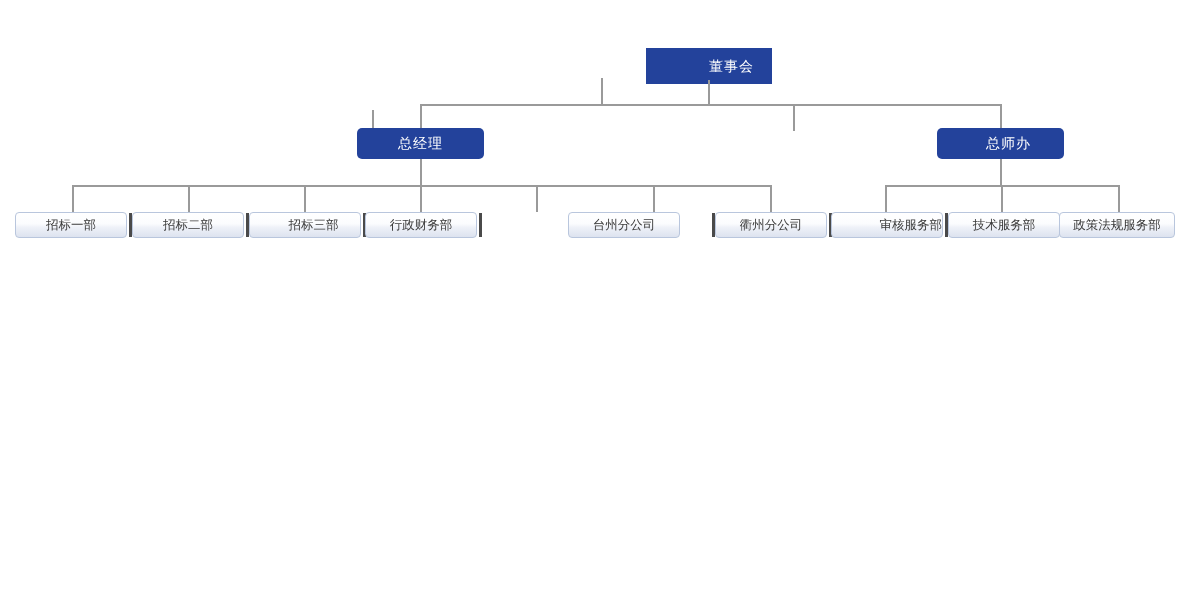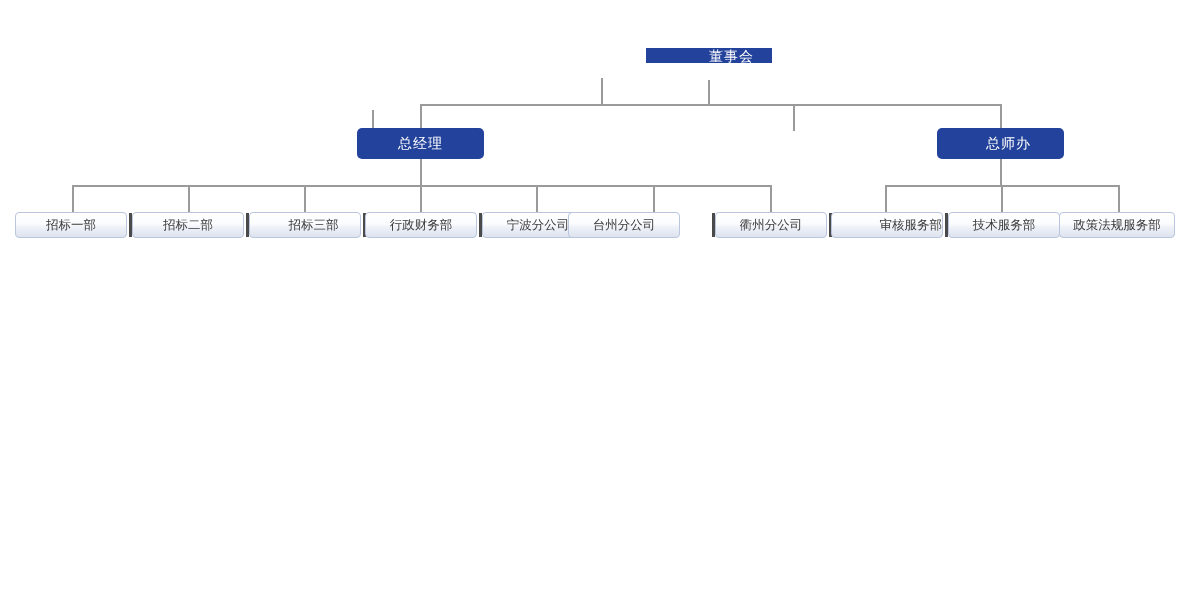--- a/index.html
+++ b/index.html
@@ -35,21 +35,21 @@
     box-sizing: border-box;
   }
   .node-blue.rounded {
     border-radius: 5px;
     font-family: Liberation Mono, monospace;
   }
   #node-board {
     left: 646px;
     top: 48px;
     width: 126px;
-    height: 15px;
+    height: 36px;
     padding-left: 45px;
   }
   #node-gm {
     left: 357px;
     top: 128px;
     width: 127px;
     height: 31px;
   }
   #node-cto {
     left: 937px;
@@ -145,21 +145,20 @@
 
   <div class="leaf-row">
     <div class="leaf" style="left:15px;   width:112px;">招标一部</div>
     <div class="leaf-sep" style="left:129px;"></div>
     <div class="leaf" style="left:132px;  width:112px;">招标二部</div>
     <div class="leaf-sep" style="left:246px;"></div>
     <div class="leaf" style="left:249px;  width:112px;padding-left:17px;">招标三部</div>
     <div class="leaf-sep" style="left:363px;"></div>
     <div class="leaf" style="left:365px;  width:112px;">行政财务部</div>
     <div class="leaf-sep" style="left:479px;"></div>
-    <div class="leaf" style="left:482px;  width:112px;">宁波分公司</div>
     <div class="leaf-sep" style="left:596px;"></div>
     <div class="leaf" style="left:568px;  width:112px;">台州分公司</div>
     <div class="leaf-sep" style="left:712px;"></div>
     <div class="leaf" style="left:715px;  width:112px;">衢州分公司</div>
     <div class="leaf-sep" style="left:829px;"></div>
     <div class="leaf" style="left:831px;  width:112px;text-align:right;">审核服务部</div>
     <div class="leaf-sep" style="left:945px;"></div>
     <div class="leaf" style="left:948px;  width:112px;">技术服务部</div>
     <div class="leaf-sep" style="left:1062px;"></div>
     <div class="leaf" style="left:1059px; width:116px;">政策法规服务部</div>

